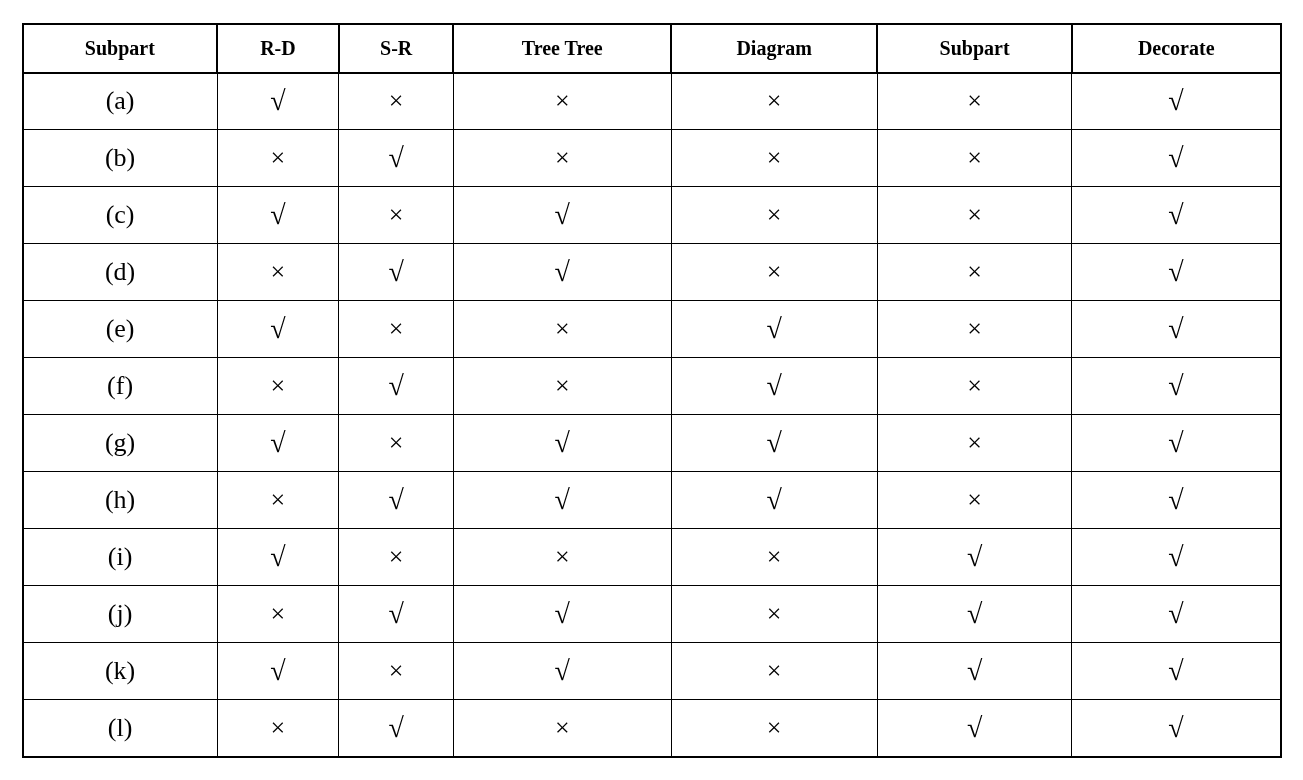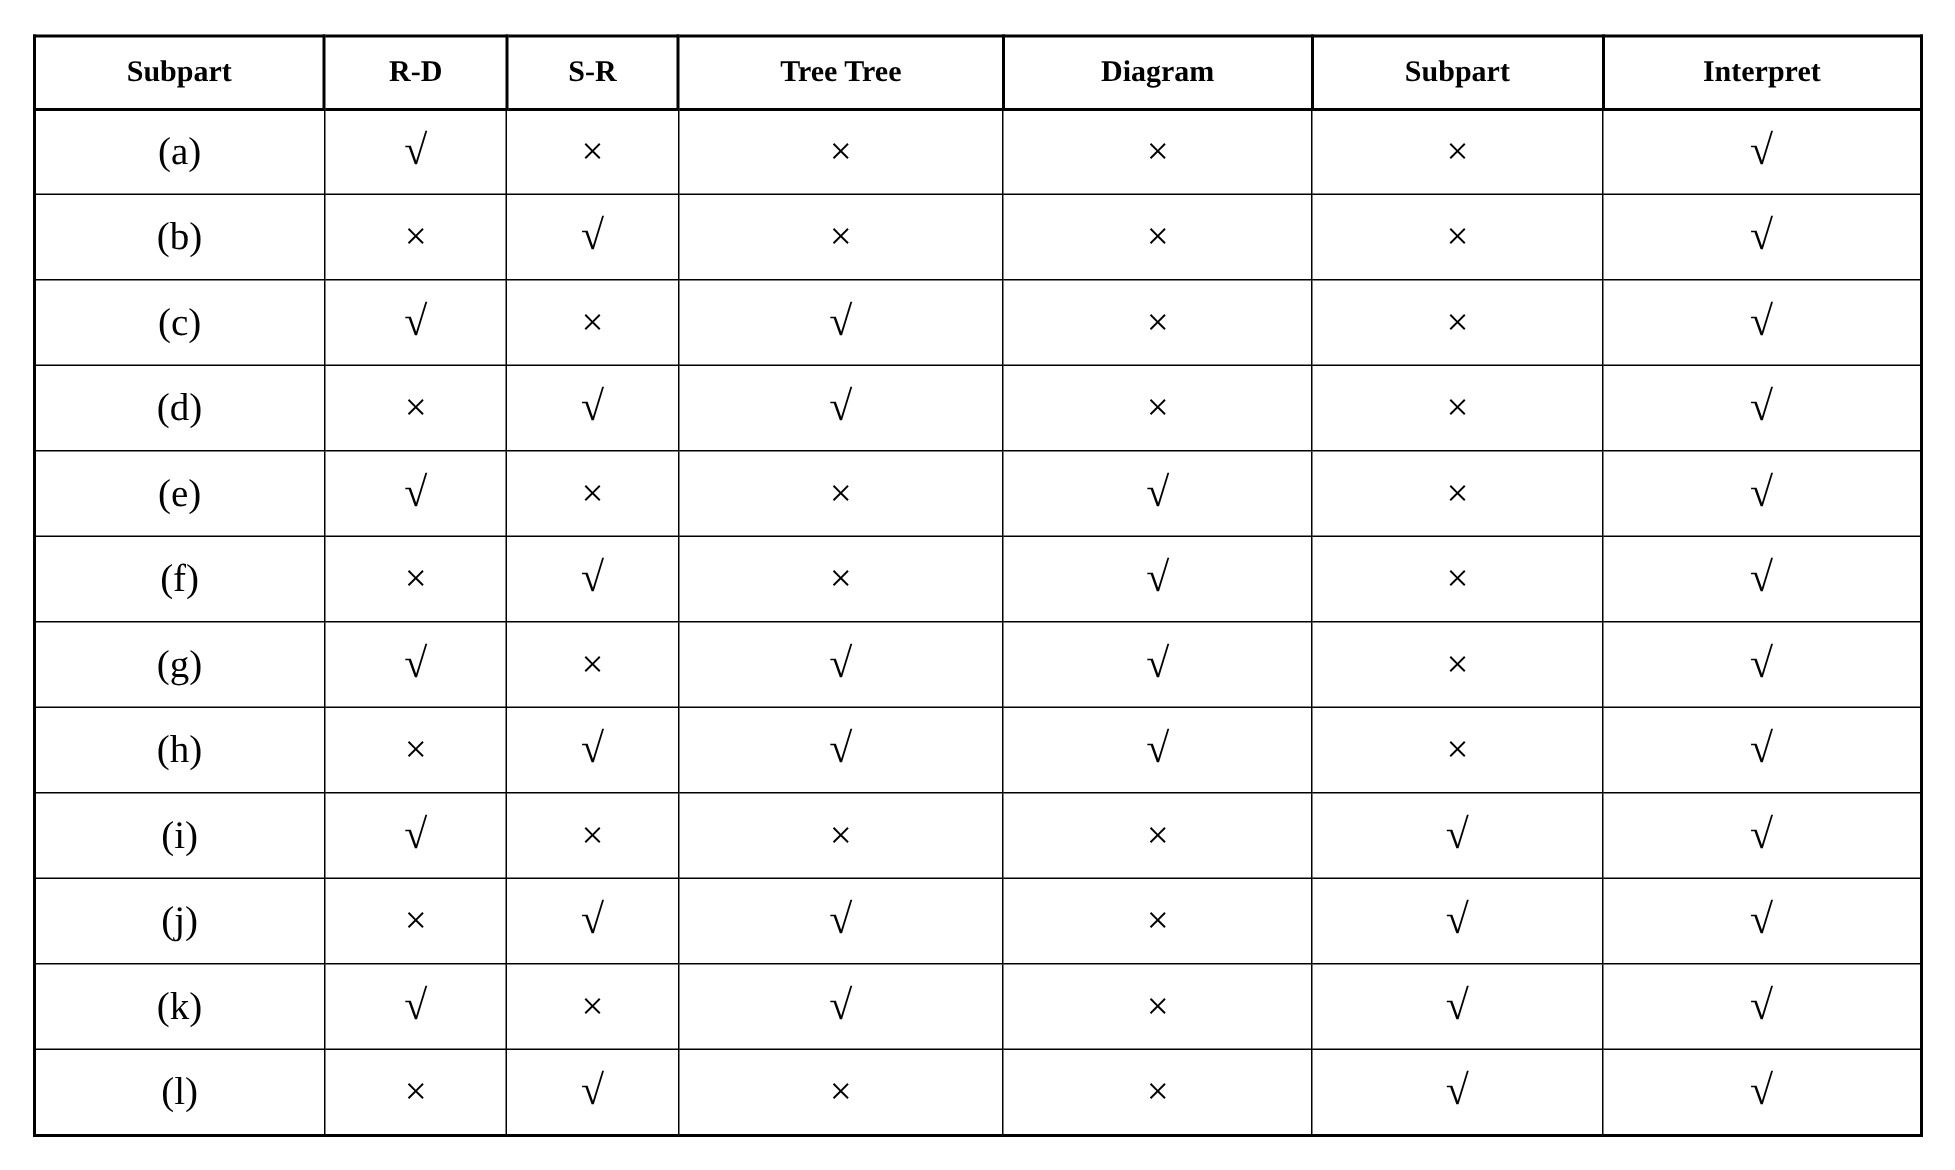--- a/index.html
+++ b/index.html
@@ -64,21 +64,21 @@
 <div class="table-container">
   <table>
     <thead>
       <tr>
         <th>Subpart</th>
         <th>R-D</th>
         <th>S-R</th>
         <th>Tree Tree</th>
         <th>Diagram</th>
         <th>Subpart</th>
-        <th>Interpret</th>
+        <th>Decorate</th>
       </tr>
     </thead>
     <tbody id="table-body">
     <tr>
           <td>(a)</td>
           <td><span class="check" style="font-style:italic;">√</span></td>
           <td><span class="cross">×</span></td>
           <td><span class="cross">×</span></td>
           <td><span class="cross">×</span></td>
           <td><span class="cross">×</span></td>

